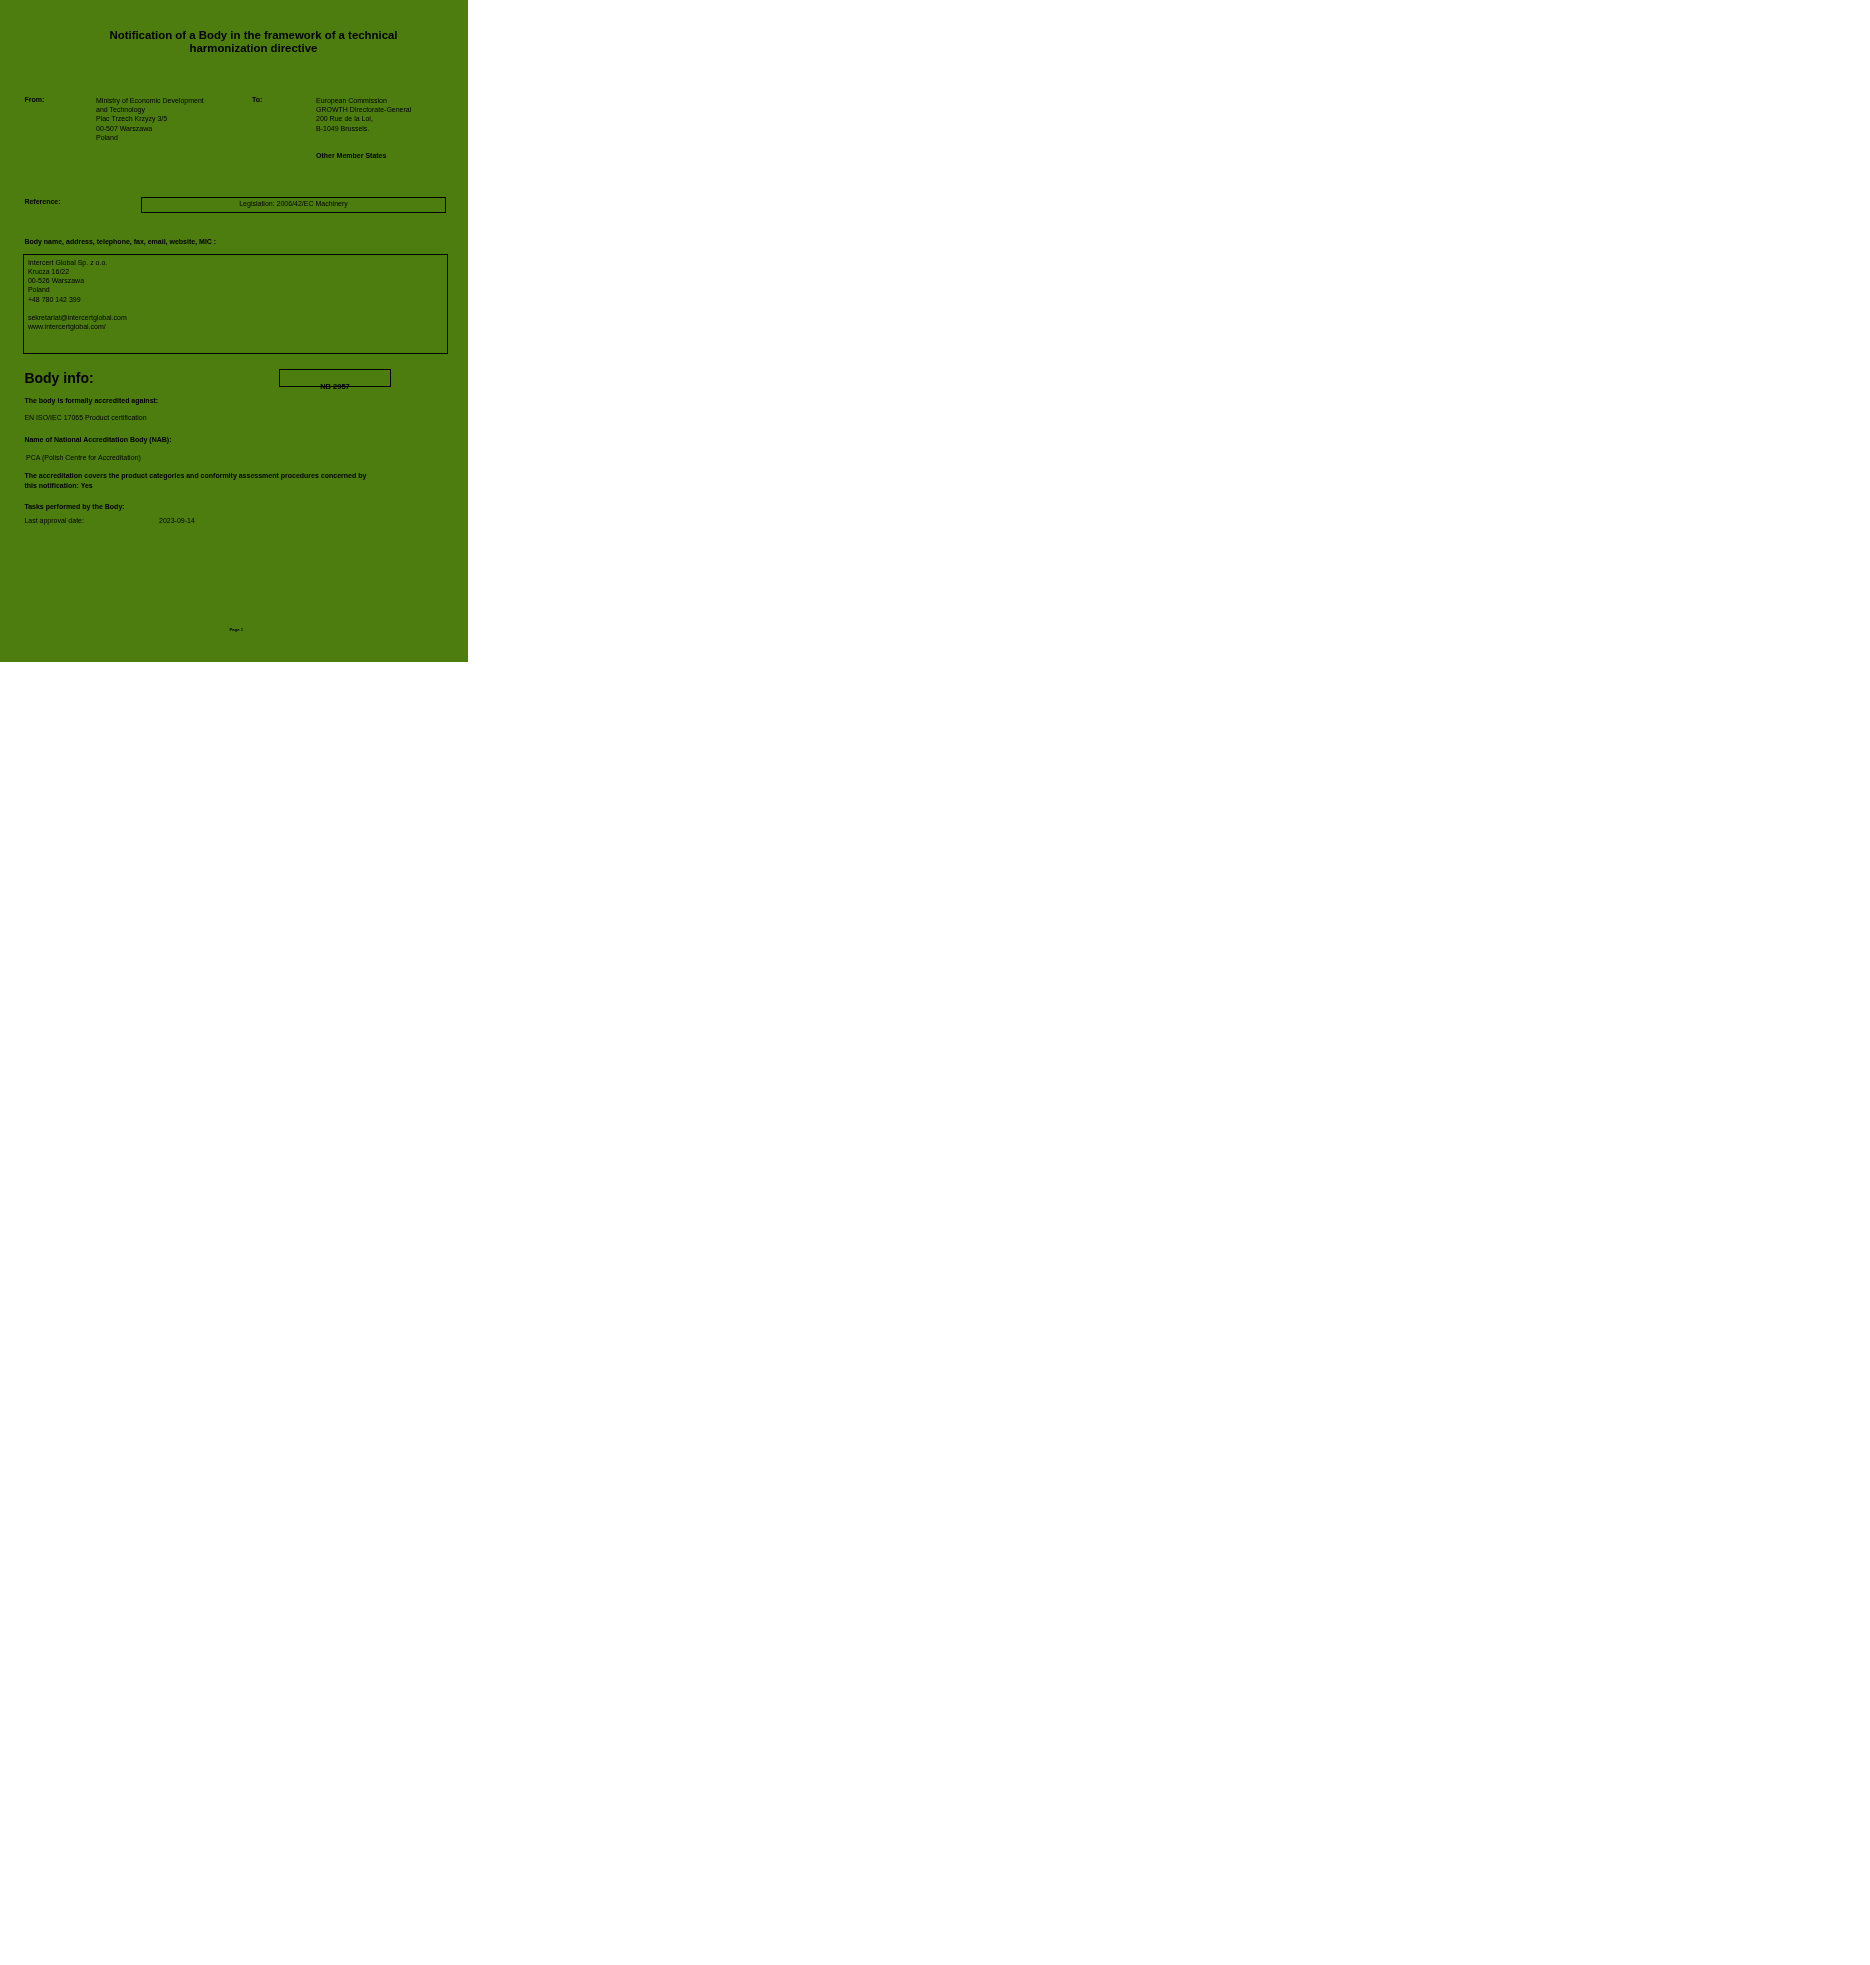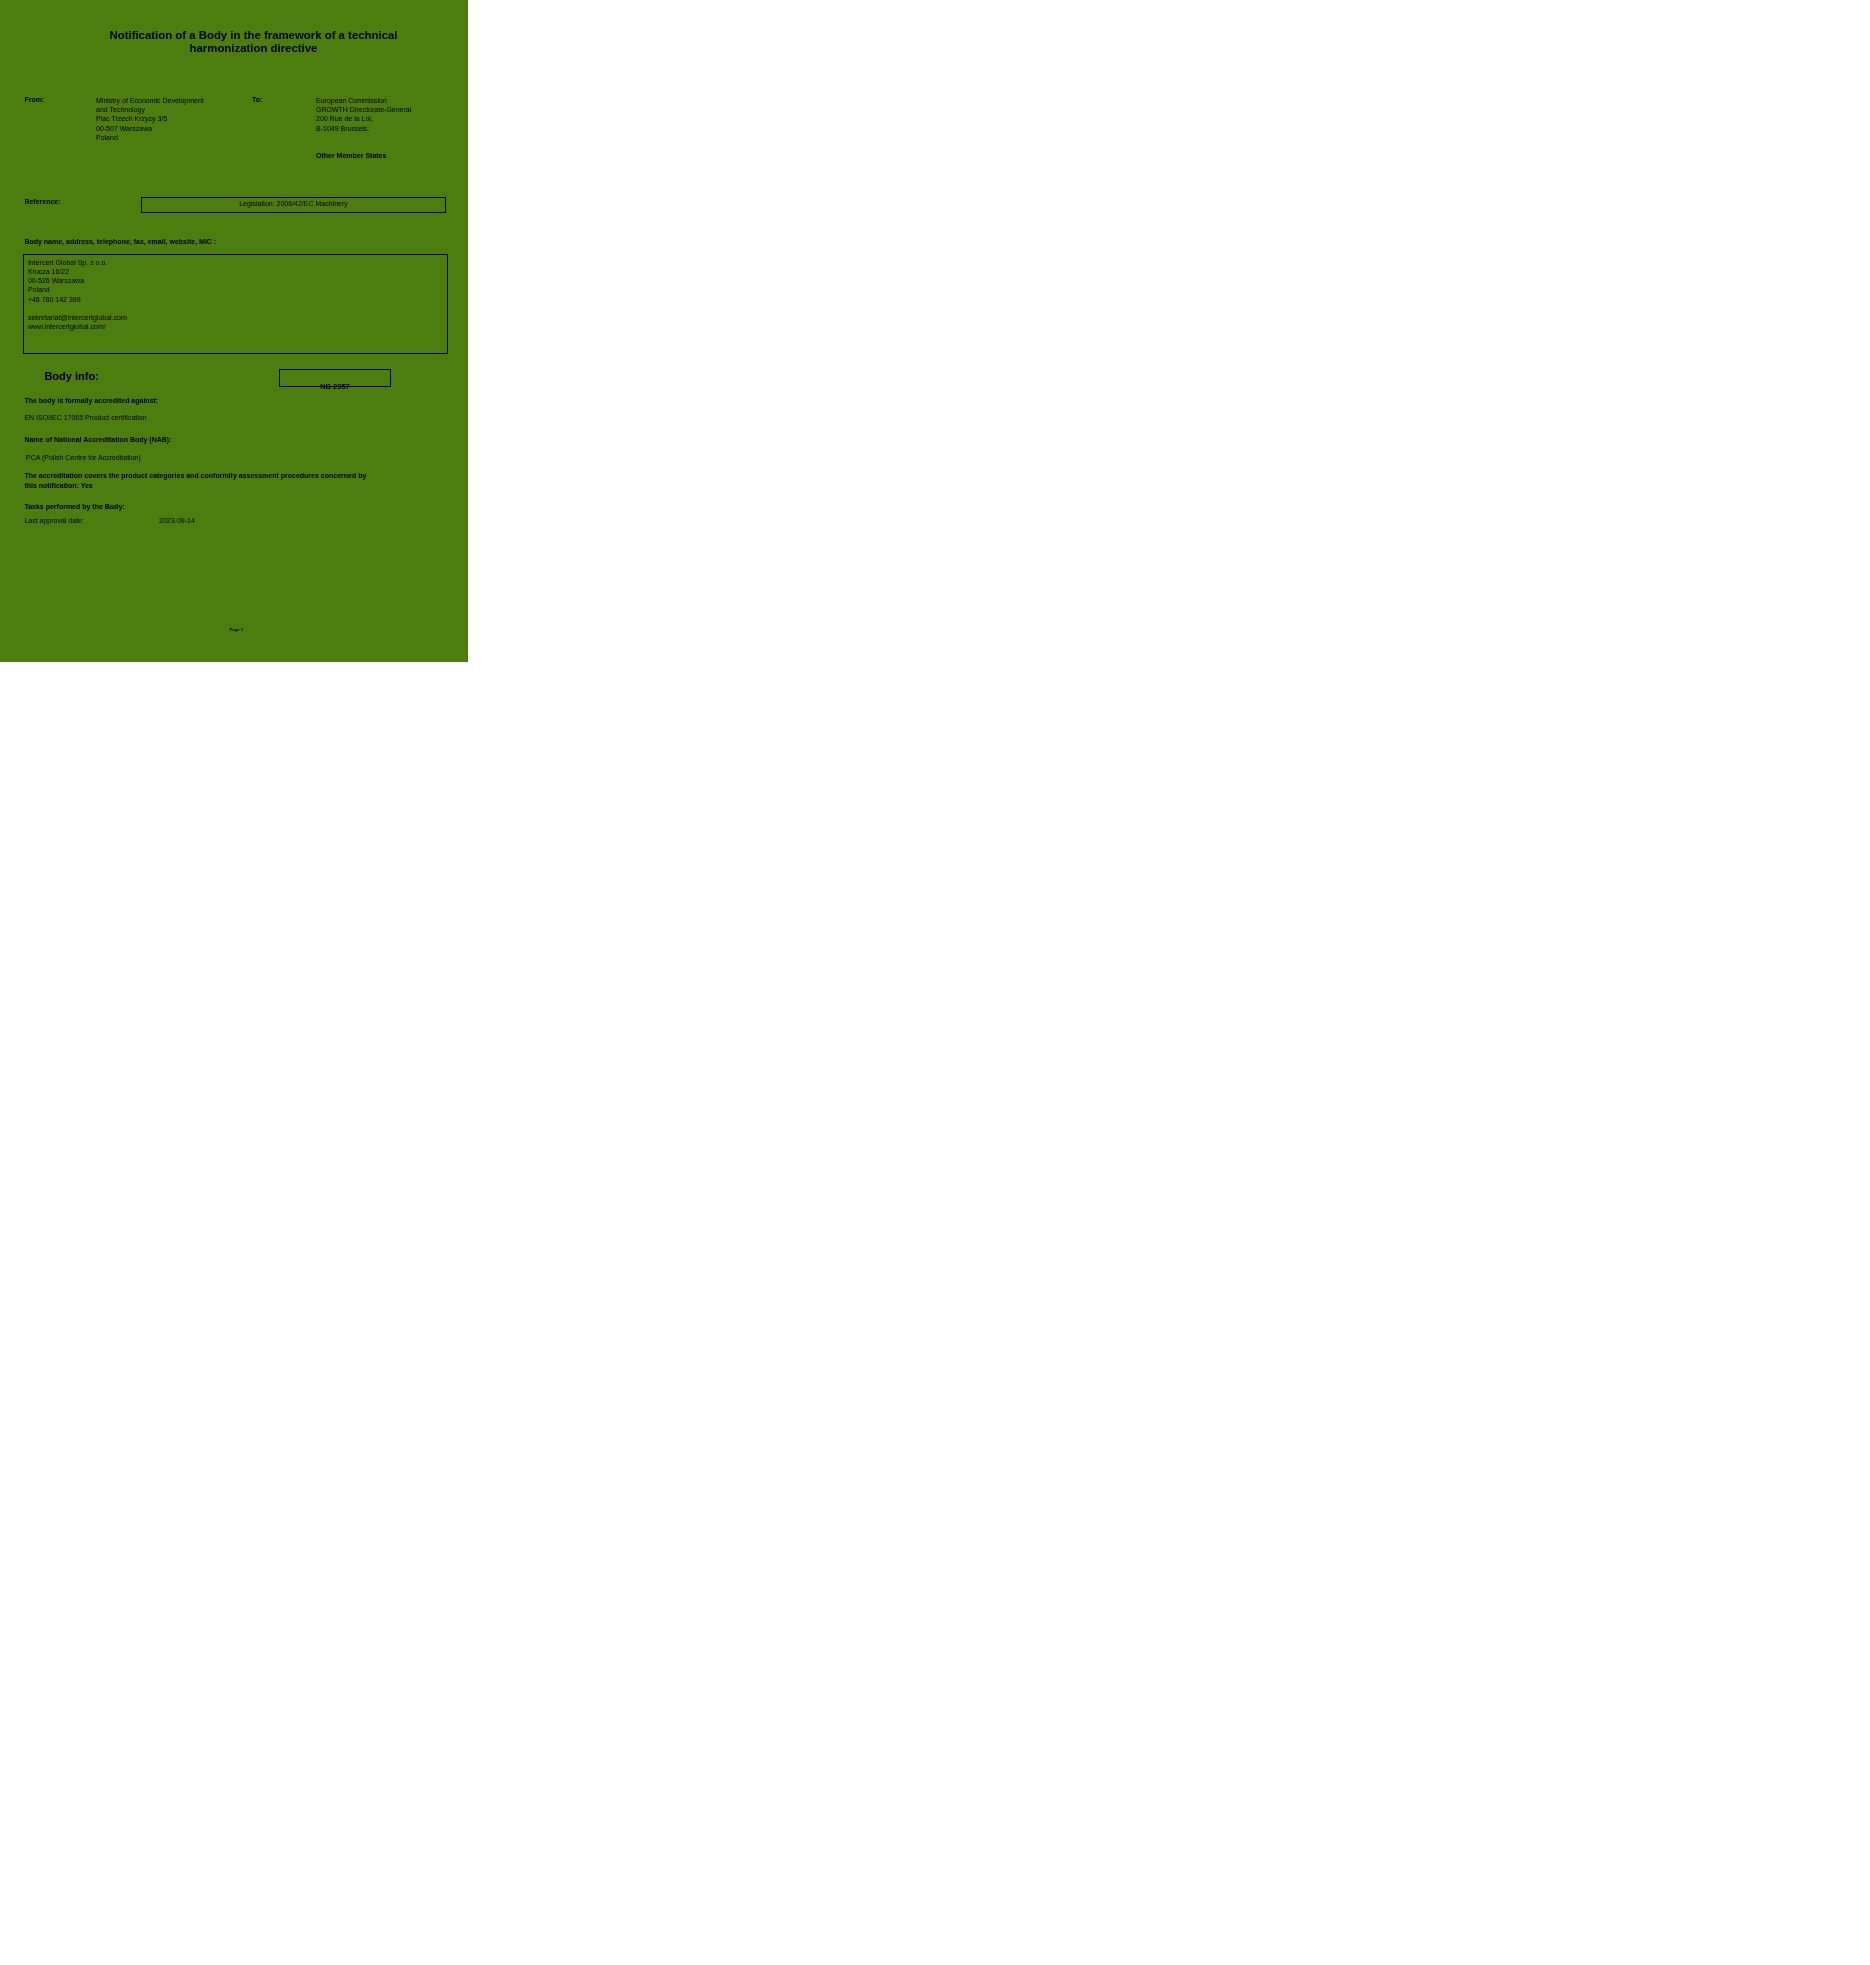--- a/index.html
+++ b/index.html
@@ -55,21 +55,21 @@
     left: 23px;
     top: 254px;
     width: 425px;
     height: 100px;
     box-sizing: border-box;
     border: 0.8px solid #000000;
     padding: 2.8px 3.9px;
   }
   .bb-line { min-height: 9.2px; line-height: 9.2px; }
 
-  .body-info-header { left: 24.4px; top: 370px; font-size: 11px; font-weight: bold; margin-left: 20px; }
+  .body-info-header { left: 24.4px; top: 370px; font-size: 14px; font-weight: bold; }
   .nb-box {
     left: 279px;
     top: 369px;
     width: 112px;
     height: 17.7px;
     box-sizing: border-box;
     border: 0.8px solid #000000;
     border-top-width: 1.6px;
     border-bottom-width: 1.6px;
     text-align: center;

